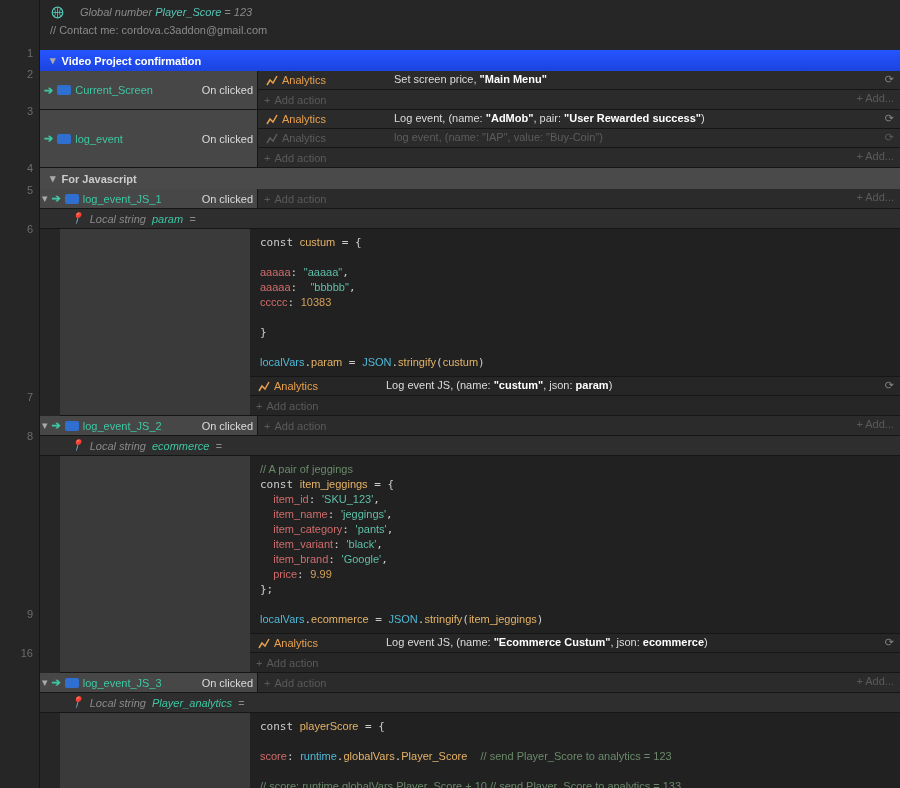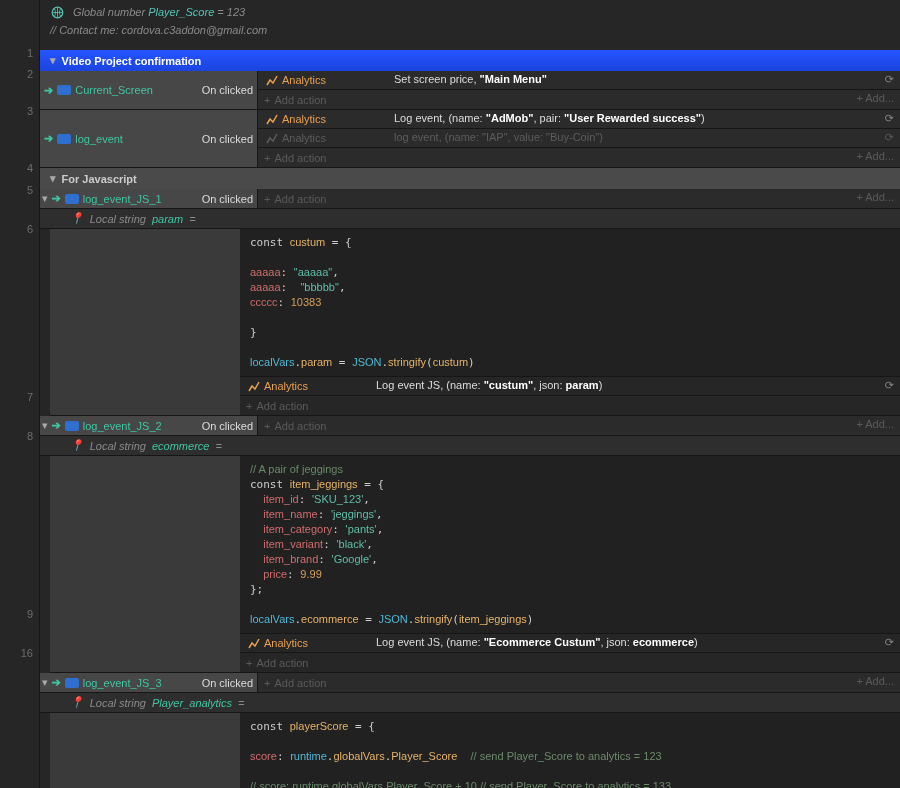--- a/index.html
+++ b/index.html
@@ -26,43 +26,43 @@
     --code-num:#6fcf97;
     --border:#3a3a3a;
   }
   *{box-sizing:border-box;font-family:"Segoe UI",Arial,sans-serif}
   body{margin:0;background:var(--bg);color:var(--text);font-size:11px;width:900px;height:788px;overflow:hidden}
   .main{display:flex;height:100%}
   .gutter{width:40px;background:var(--bg);border-right:1px solid var(--bg-darker);text-align:right;color:#6c6c6c;font-size:11px}
   .gutter div{padding:2px 6px 0 0;height:19px}
   .sheet{flex:1;overflow-y:auto}
   .top-vars{background:var(--bg);padding:5px 10px 14px 10px}
-  .gvar{display:flex;align-items:center;gap:9px;color:var(--text-dim)}
+  .gvar{display:flex;align-items:center;gap:16px;color:var(--text-dim)}
   .gvar .g{color:var(--green)}
   .gvar .eq{color:var(--text-dim)}
-  .comment{color:var(--text-dim);font-style:italic;padding-top:5px}
+  .comment{color:var(--text-dim);padding-top:5px}
   .group-header{background:linear-gradient(#2555ff,#1b44e0);color:#fff;font-weight:600;padding:4px 10px;display:flex;align-items:center;gap:6px}
   .group-header.gray{background:#4a4a4a;color:#ccc}
   .event{display:flex;border-bottom:1px solid var(--bg-darker)}
   .cond-col{width:218px;background:var(--cond);display:flex;align-items:center;padding:2px 4px;gap:4px;border-right:1px solid var(--bg-darker)}
   .act-col{flex:1;background:var(--row)}
   .act-row{display:flex;padding:2px 6px;border-bottom:1px solid var(--bg-darker);min-height:19px}
   .act-row:last-child{border-bottom:none}
   .plugin{display:flex;align-items:center;gap:4px;width:130px;color:var(--text)}
   .desc{flex:1;color:var(--text)}
   .desc .b{color:#fff;font-weight:600}
   .arrow{color:var(--green-b);font-weight:bold}
   .obj-link{color:var(--green-b)}
   .trigger{color:var(--text)}
   .add-action{color:var(--text-dimmer);display:flex;align-items:center;gap:4px;flex:1}
   .add-right{margin-left:auto;color:var(--text-dimmer)}
   .local-var{background:#2e2e2e;padding:3px 10px 3px 30px;display:flex;align-items:center;gap:6px;color:var(--text-dim);font-style:italic;border-bottom:1px solid var(--bg-darker)}
   .local-var .g{color:var(--green-b);font-style:italic}
   .code-block{background:var(--code-bg);color:#ccc;font-family:Consolas,monospace;font-size:11px;padding:6px 10px;line-height:15px;white-space:pre;border-bottom:1px solid var(--bg-darker)}
-  .sub-event{display:flex;margin-left:10px;border-bottom:1px solid var(--bg-darker)}
+  .sub-event{display:flex;margin-left:20px;border-bottom:1px solid var(--bg-darker)}
   .sub-cond{width:190px;background:#3a3a3a}
   .sub-act{flex:1}
   .ico{display:inline-flex;width:14px;height:14px;align-items:center;justify-content:center}
   .chev{color:#aaa}
   .refresh{color:#888}
   .cr{color:var(--code-red)}
   .cs{color:var(--code-str)}
   .cv{color:var(--code-var)}
   .cn{color:#d4a05a}
   .cc{color:#6a8a6a}

